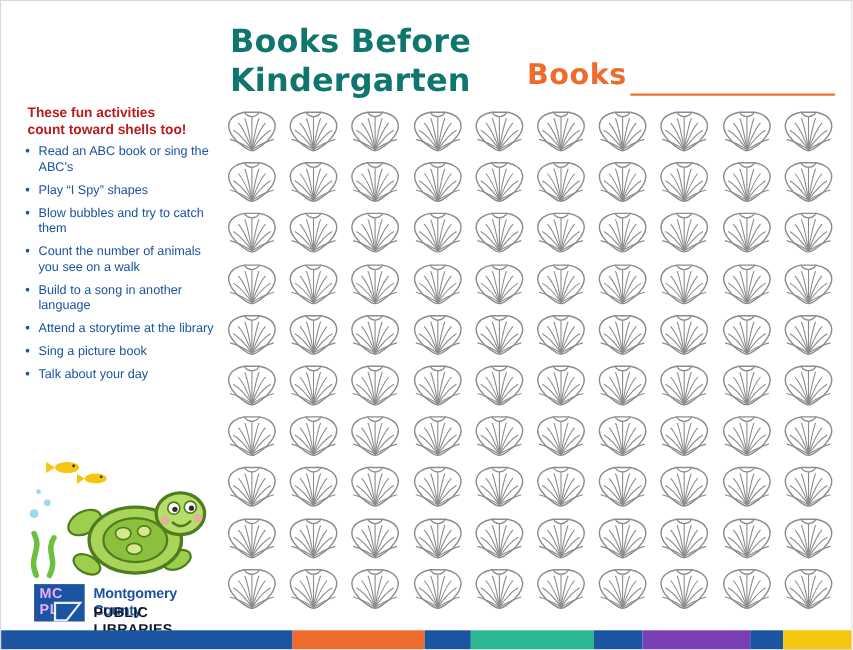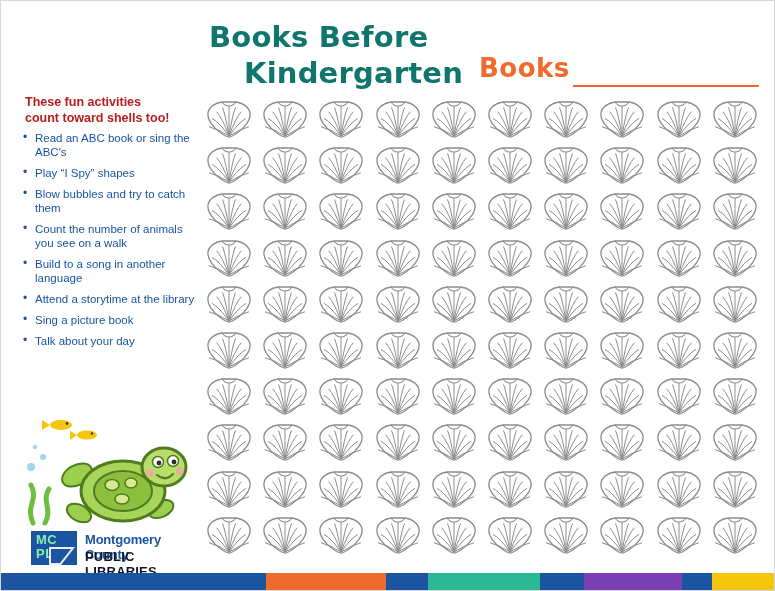--- a/index.html
+++ b/index.html
@@ -39,21 +39,21 @@
     position: absolute;
     left: 208px;
     top: 18px;
     color: #0f766e;
     font-family: "DejaVu Sans", sans-serif;
     font-size: 29px;
     font-weight: bold;
     line-height: 1.25;
     letter-spacing: 0.2px;
   }
-  .title-line2 { display: block; margin-left: 35px; }
+  .title-line2 { display: block; }
 
   .books-label {
     position: absolute;
     left: 478px;
     top: 52px;
     color: #ef6b2b;
     font-family: "DejaVu Sans", sans-serif;
     font-size: 26px;
     font-weight: bold;
     letter-spacing: 0.5px;
@@ -126,21 +126,21 @@
     left: 0;
     top: 0;
     width: 46px;
     height: 34px;
     background: #1b54a0;
   }
   .logo-mark-text {
     position: absolute;
     left: 5px;
     top: 2px;
-    color: #86efac;
+    color: #f0abfc;
     font-size: 13px;
     font-weight: bold;
     line-height: 1.1;
     letter-spacing: 0.5px;
   }
   .logo-text-top {
     position: absolute;
     left: 54px;
     top: 1px;
     color: #1b54a0;

